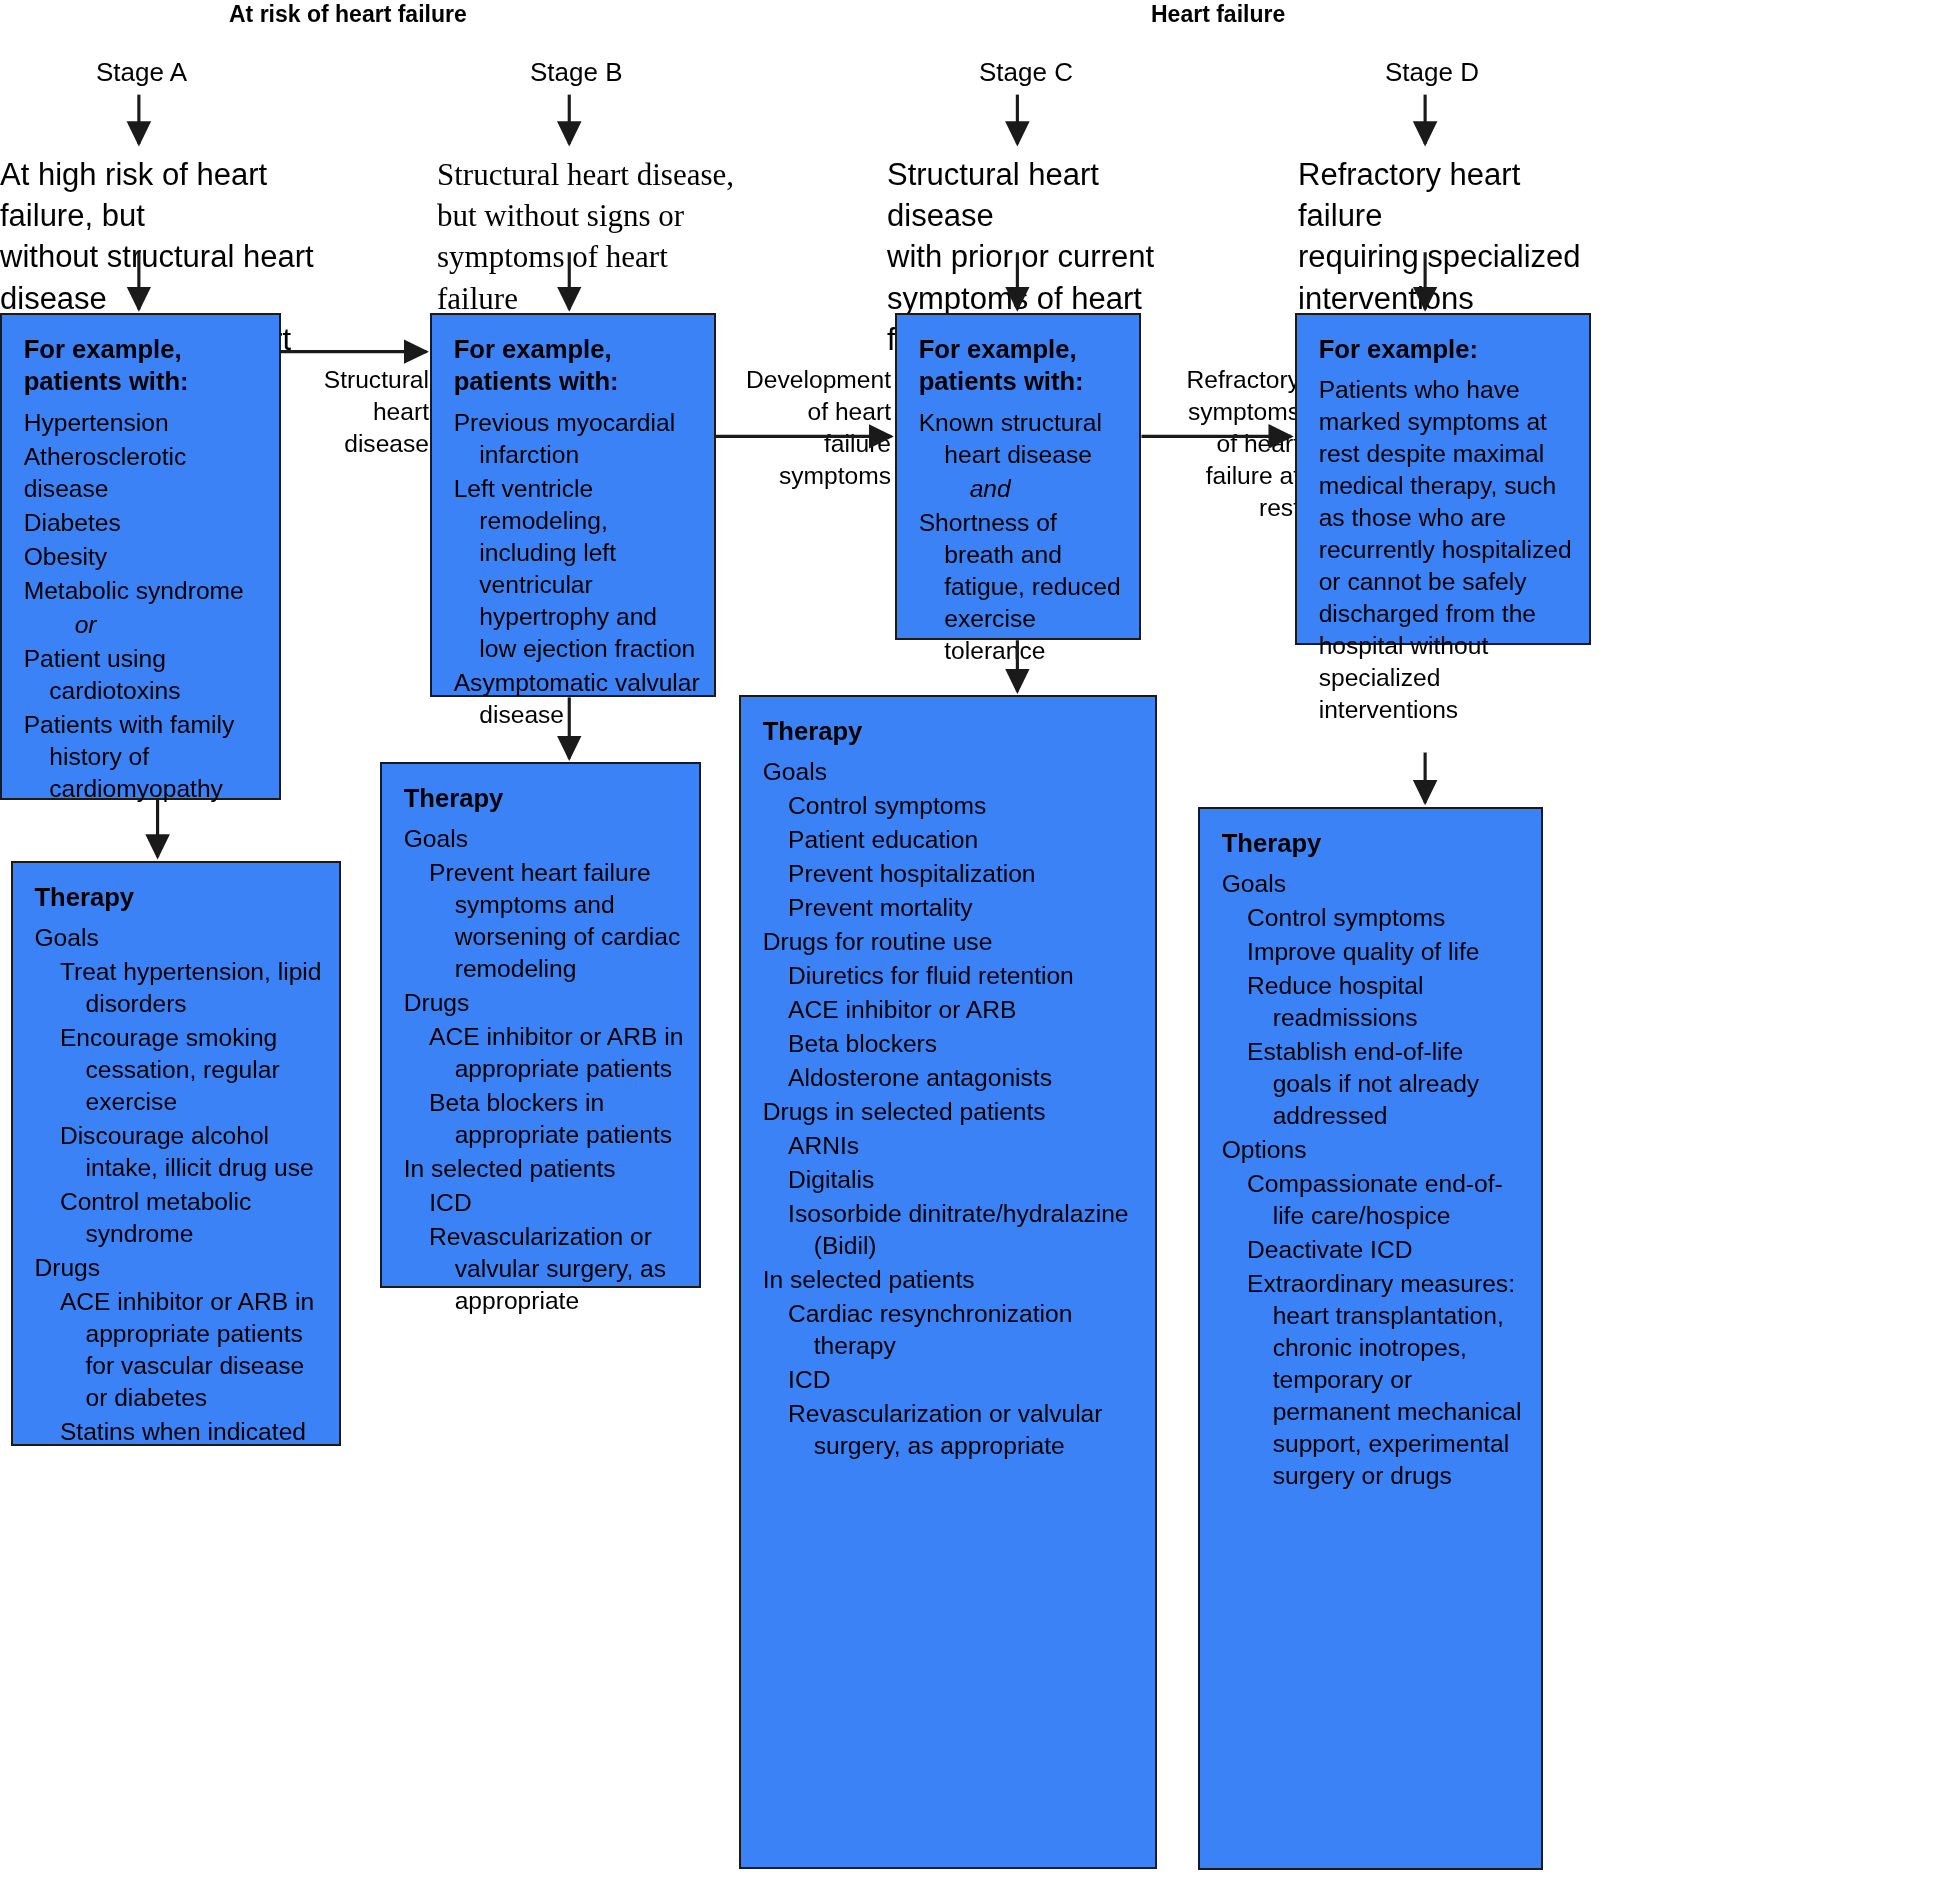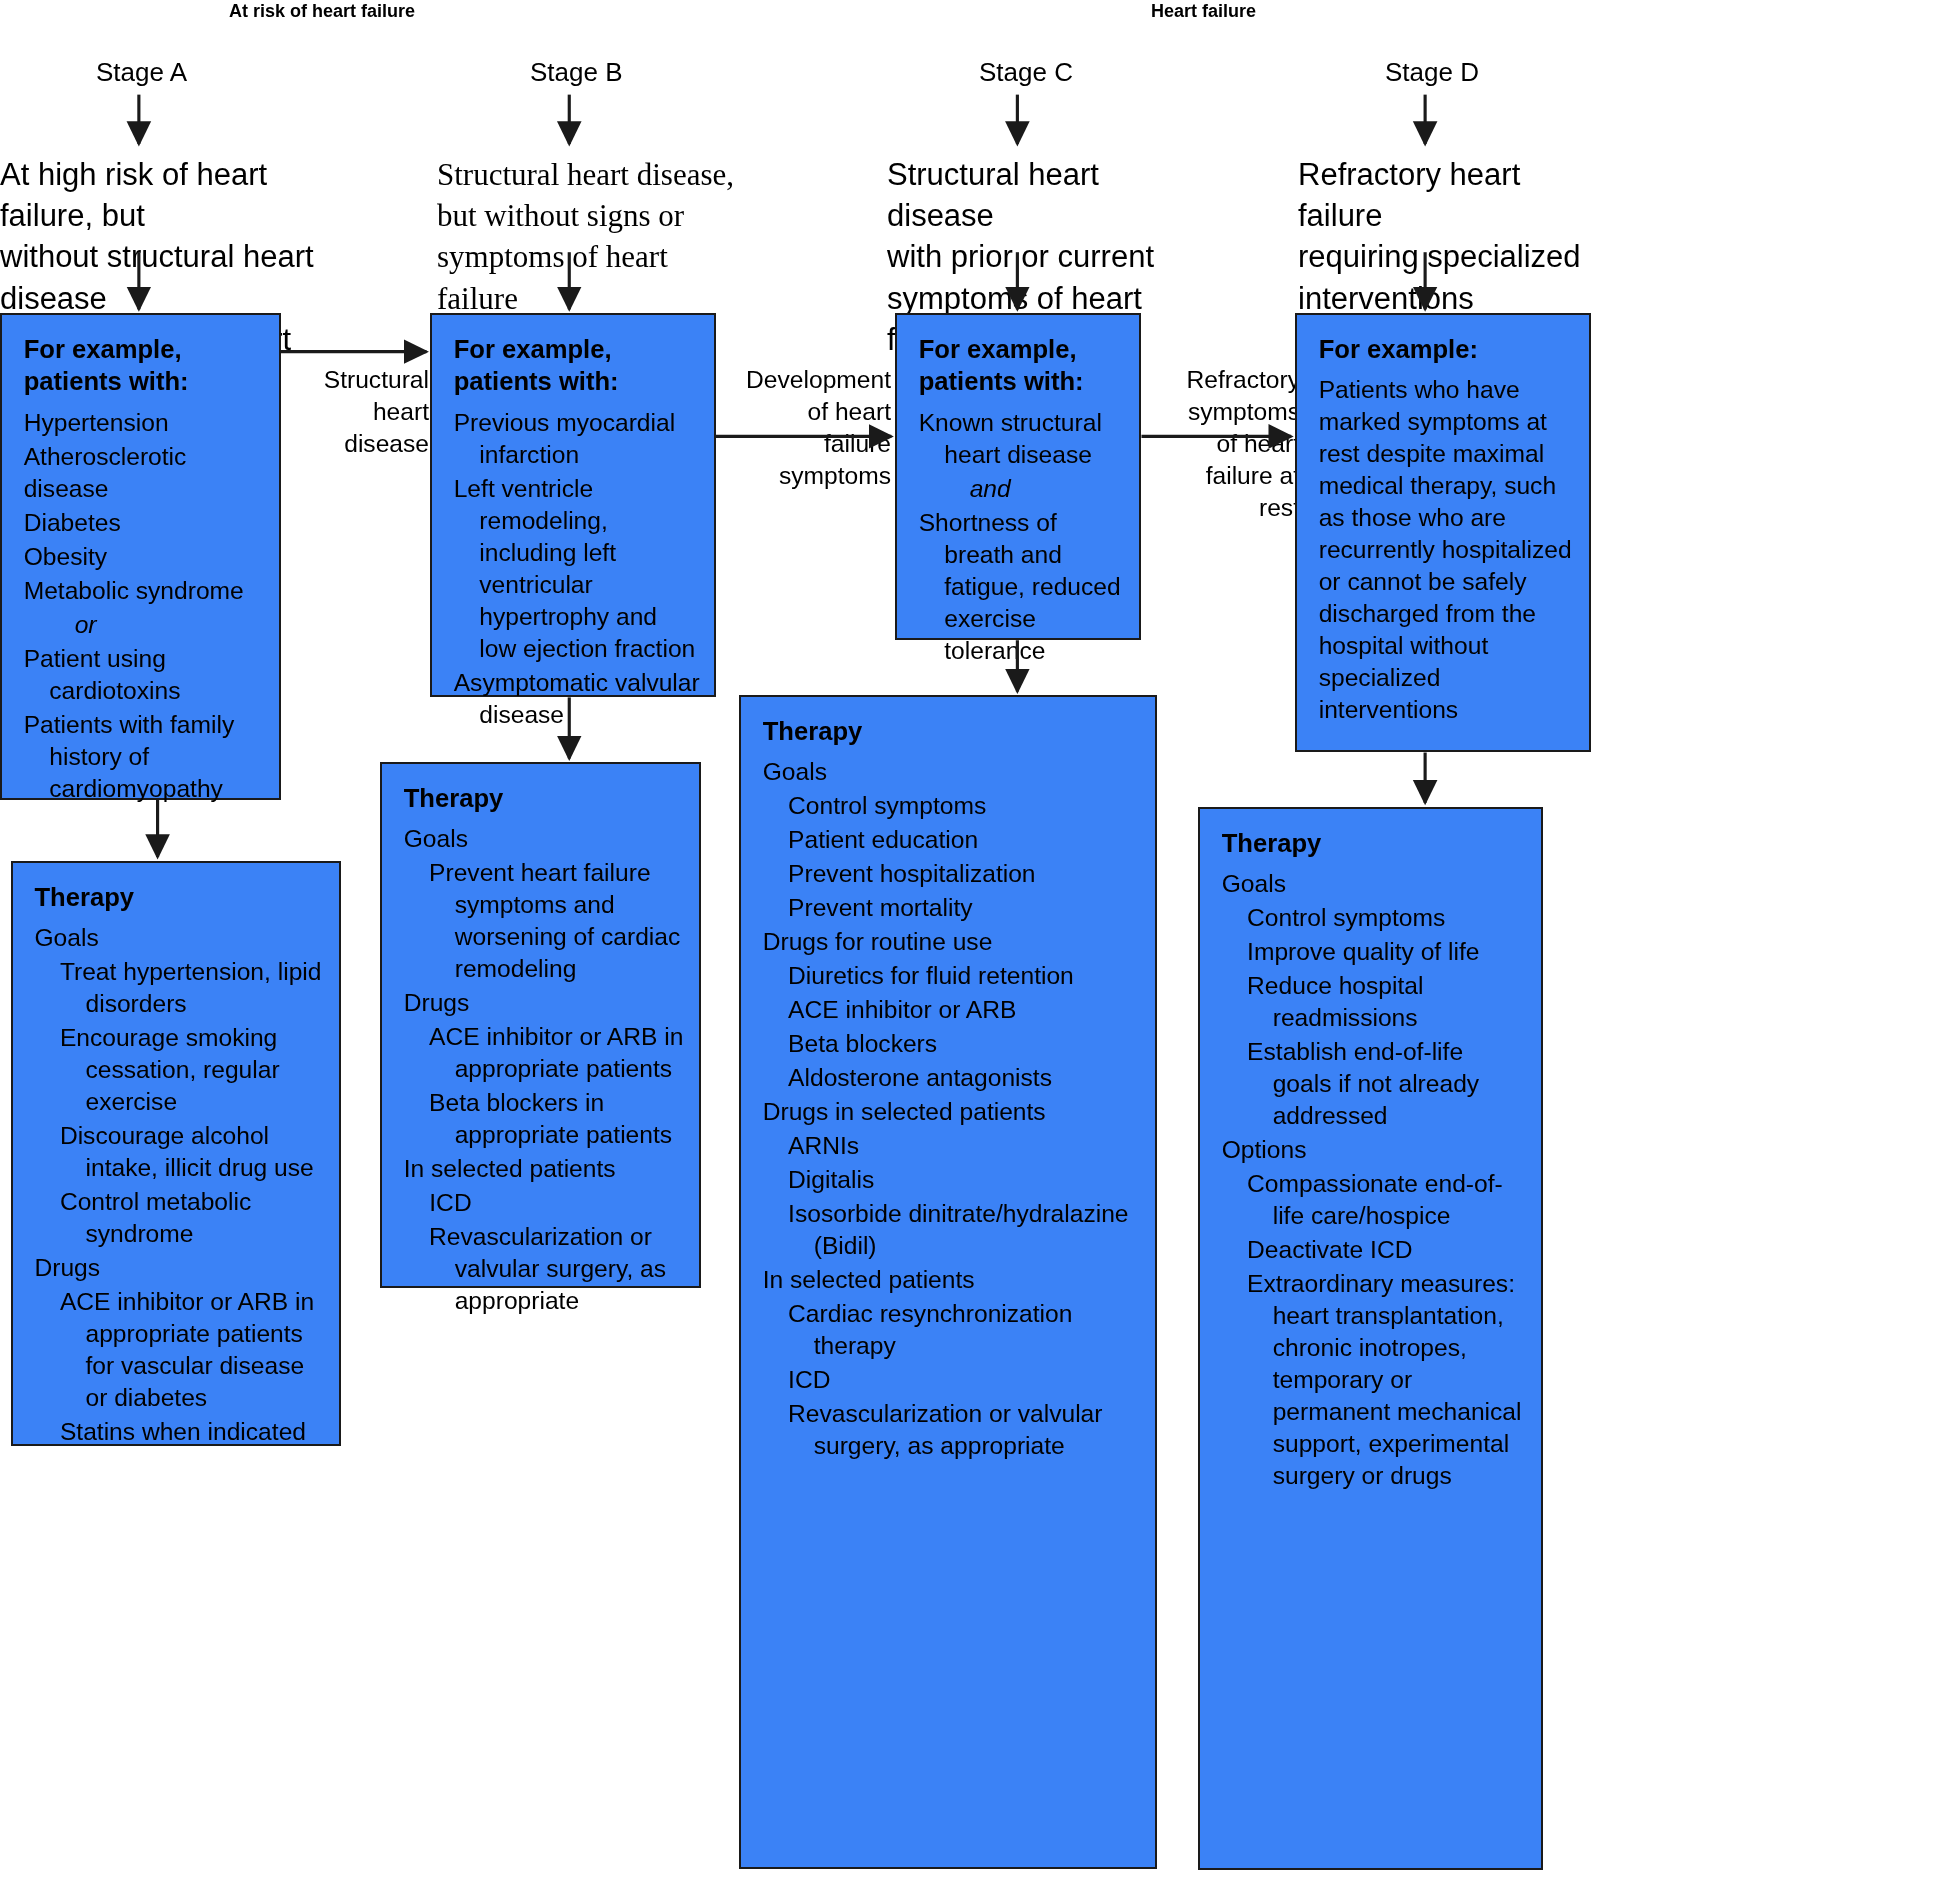--- a/index.html
+++ b/index.html
@@ -15,21 +15,21 @@
     overflow: hidden;
     font-size: 24.6px;
     line-height: 1.30;
   }
   .canvas { position: absolute; inset: 0; }
 
   
   .group-header {
     position: absolute;
     font-weight: bold;
-    font-size: 18px;
+    font-size: 23px;
     white-space: nowrap;
   }
 
   
   .stage-label {
     position: absolute;
     font-size: 26px;
     white-space: nowrap;
   }
 
@@ -206,21 +206,21 @@
       <li class="lvl2">ARNIs</li>
       <li class="lvl2">Digitalis</li>
       <li class="lvl2">Isosorbide dinitrate/hydralazine (Bidil)</li>
       <li class="lvl0">In selected patients</li>
       <li class="lvl2">Cardiac resynchronization therapy</li>
       <li class="lvl2">ICD</li>
       <li class="lvl2">Revascularization or valvular surgery, as appropriate</li>
     </ul>
   </div>
 
-  <div class="box" style="left:1295px; top:313px; width:296px; height:439px;">
+  <div class="box" style="left:1295px; top:313px; width:296px; height:332px;">
     <div class="box-title">For example:</div>
     <p class="plain">Patients who have marked symptoms at rest despite maximal medical therapy, such as those who are recurrently hospitalized or cannot be safely discharged from the hospital without specialized interventions</p>
   </div>
 
   <div class="box" style="left:1198px; top:807px; width:345px; height:1063px;">
     <div class="box-title">Therapy</div>
     <ul>
       <li class="lvl0">Goals</li>
       <li class="lvl2">Control symptoms</li>
       <li class="lvl2">Improve quality of life</li>

